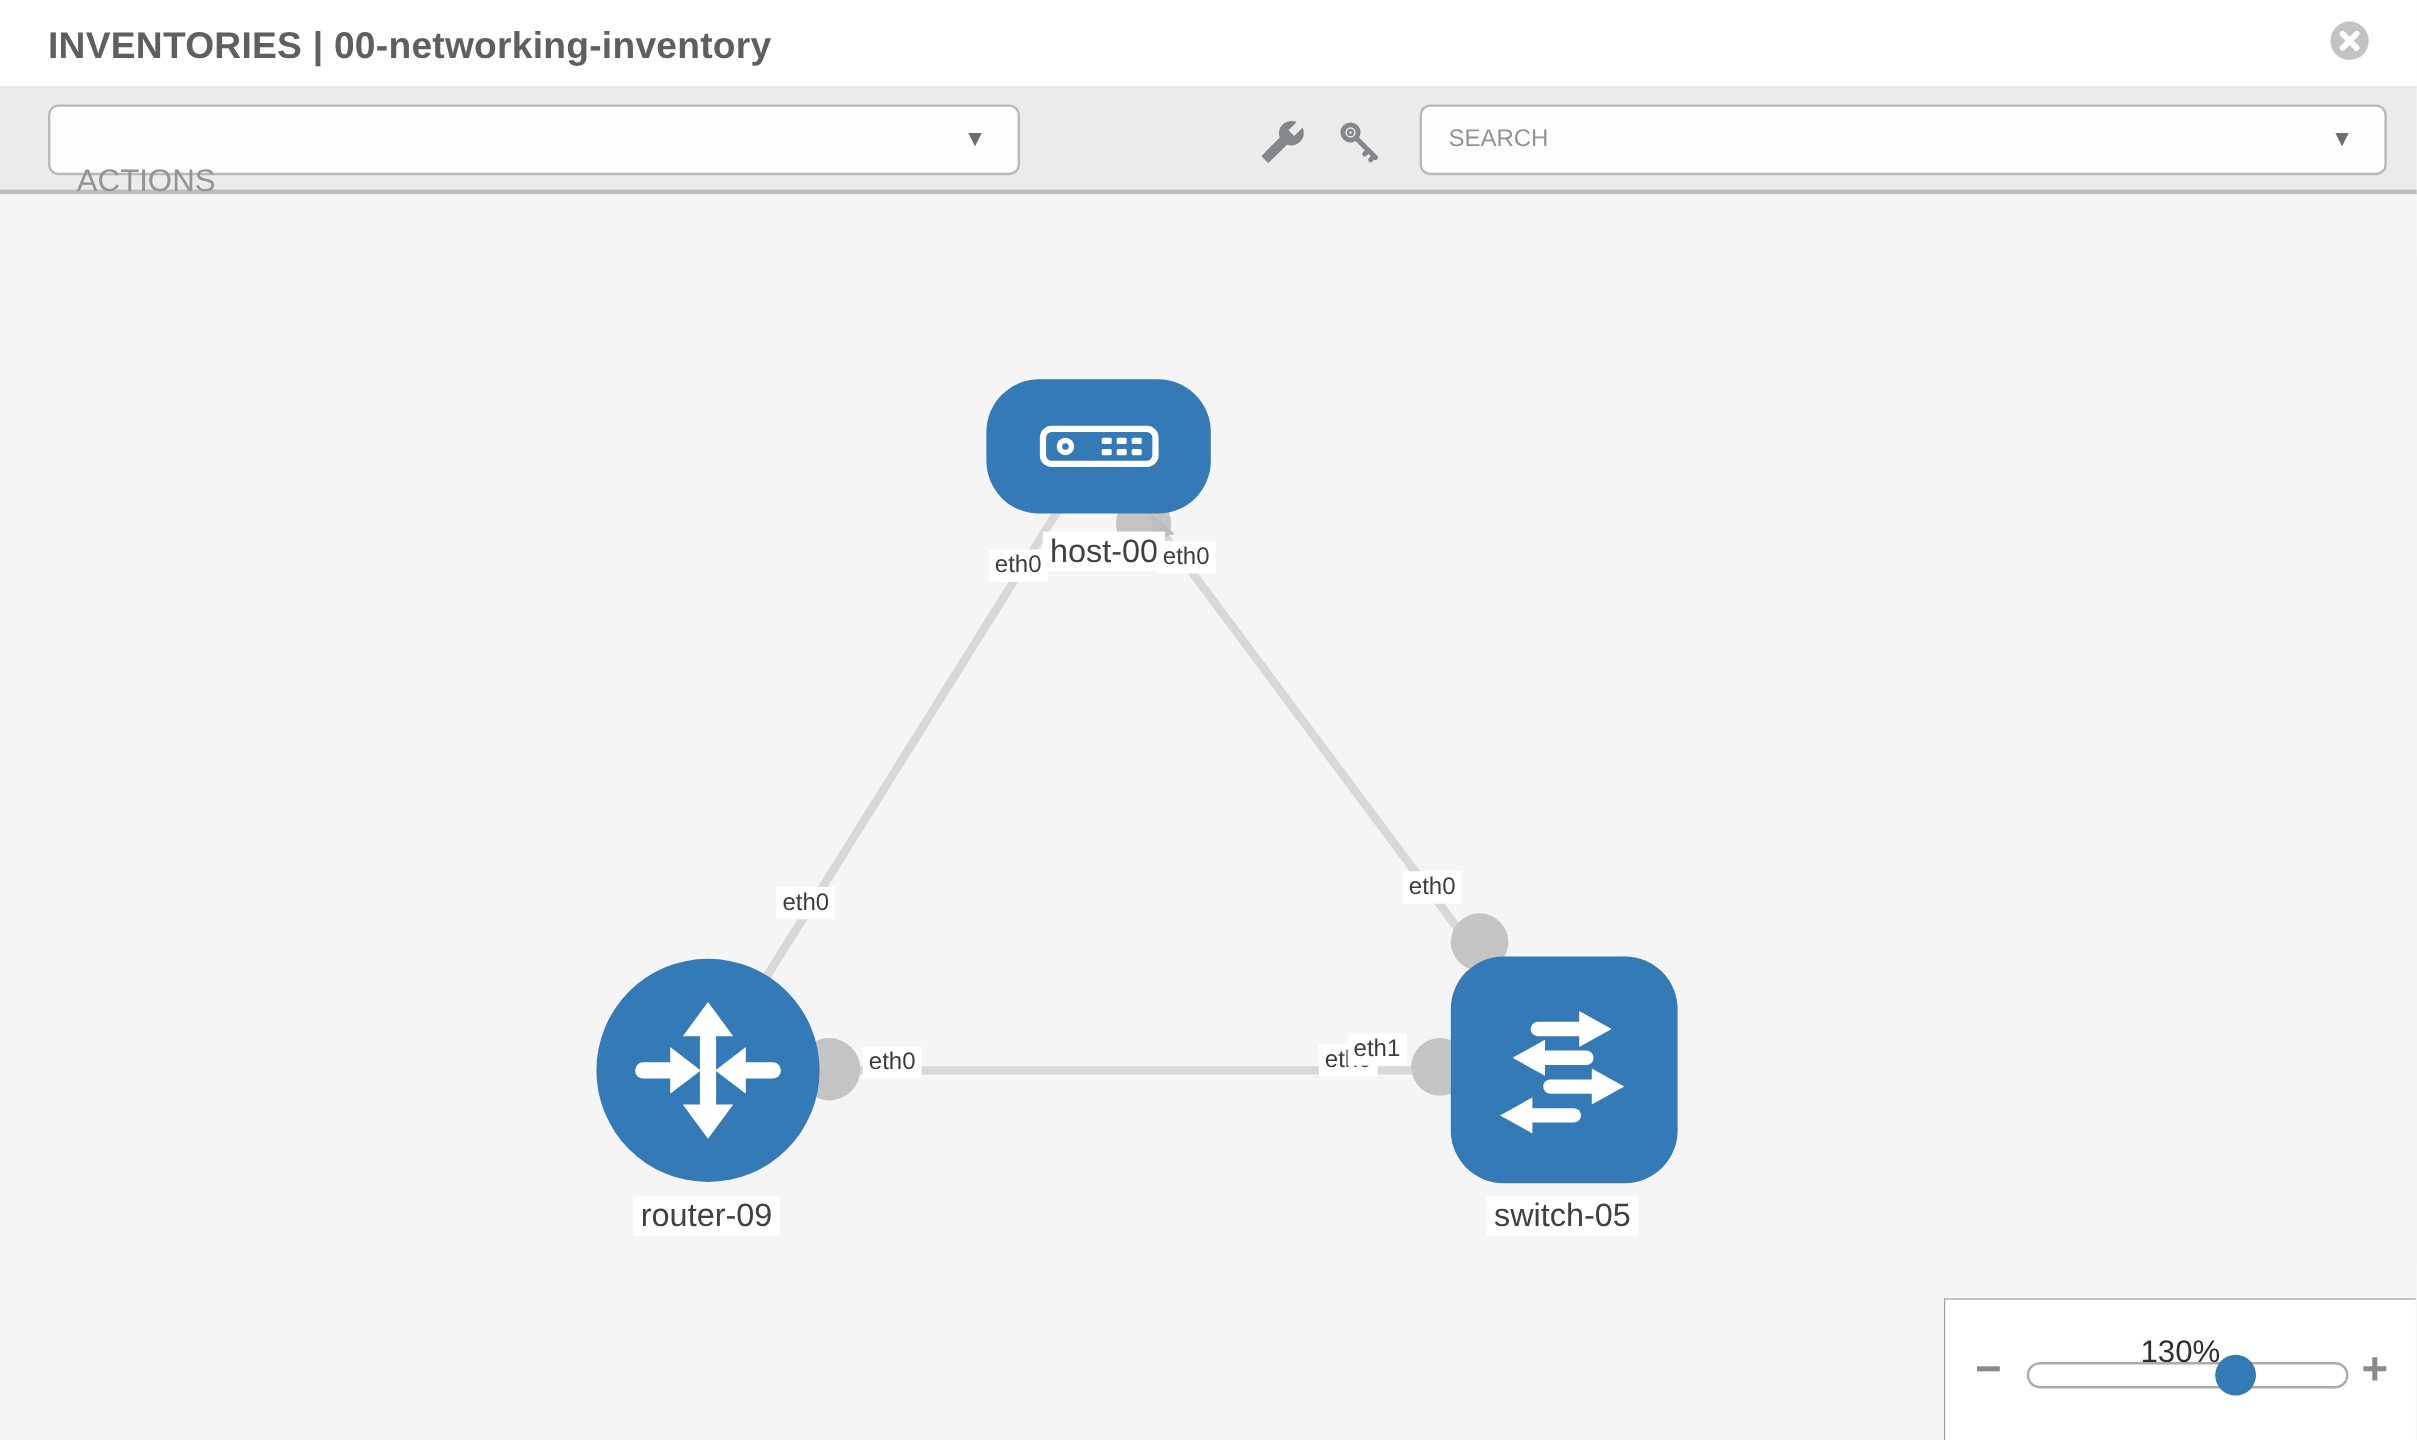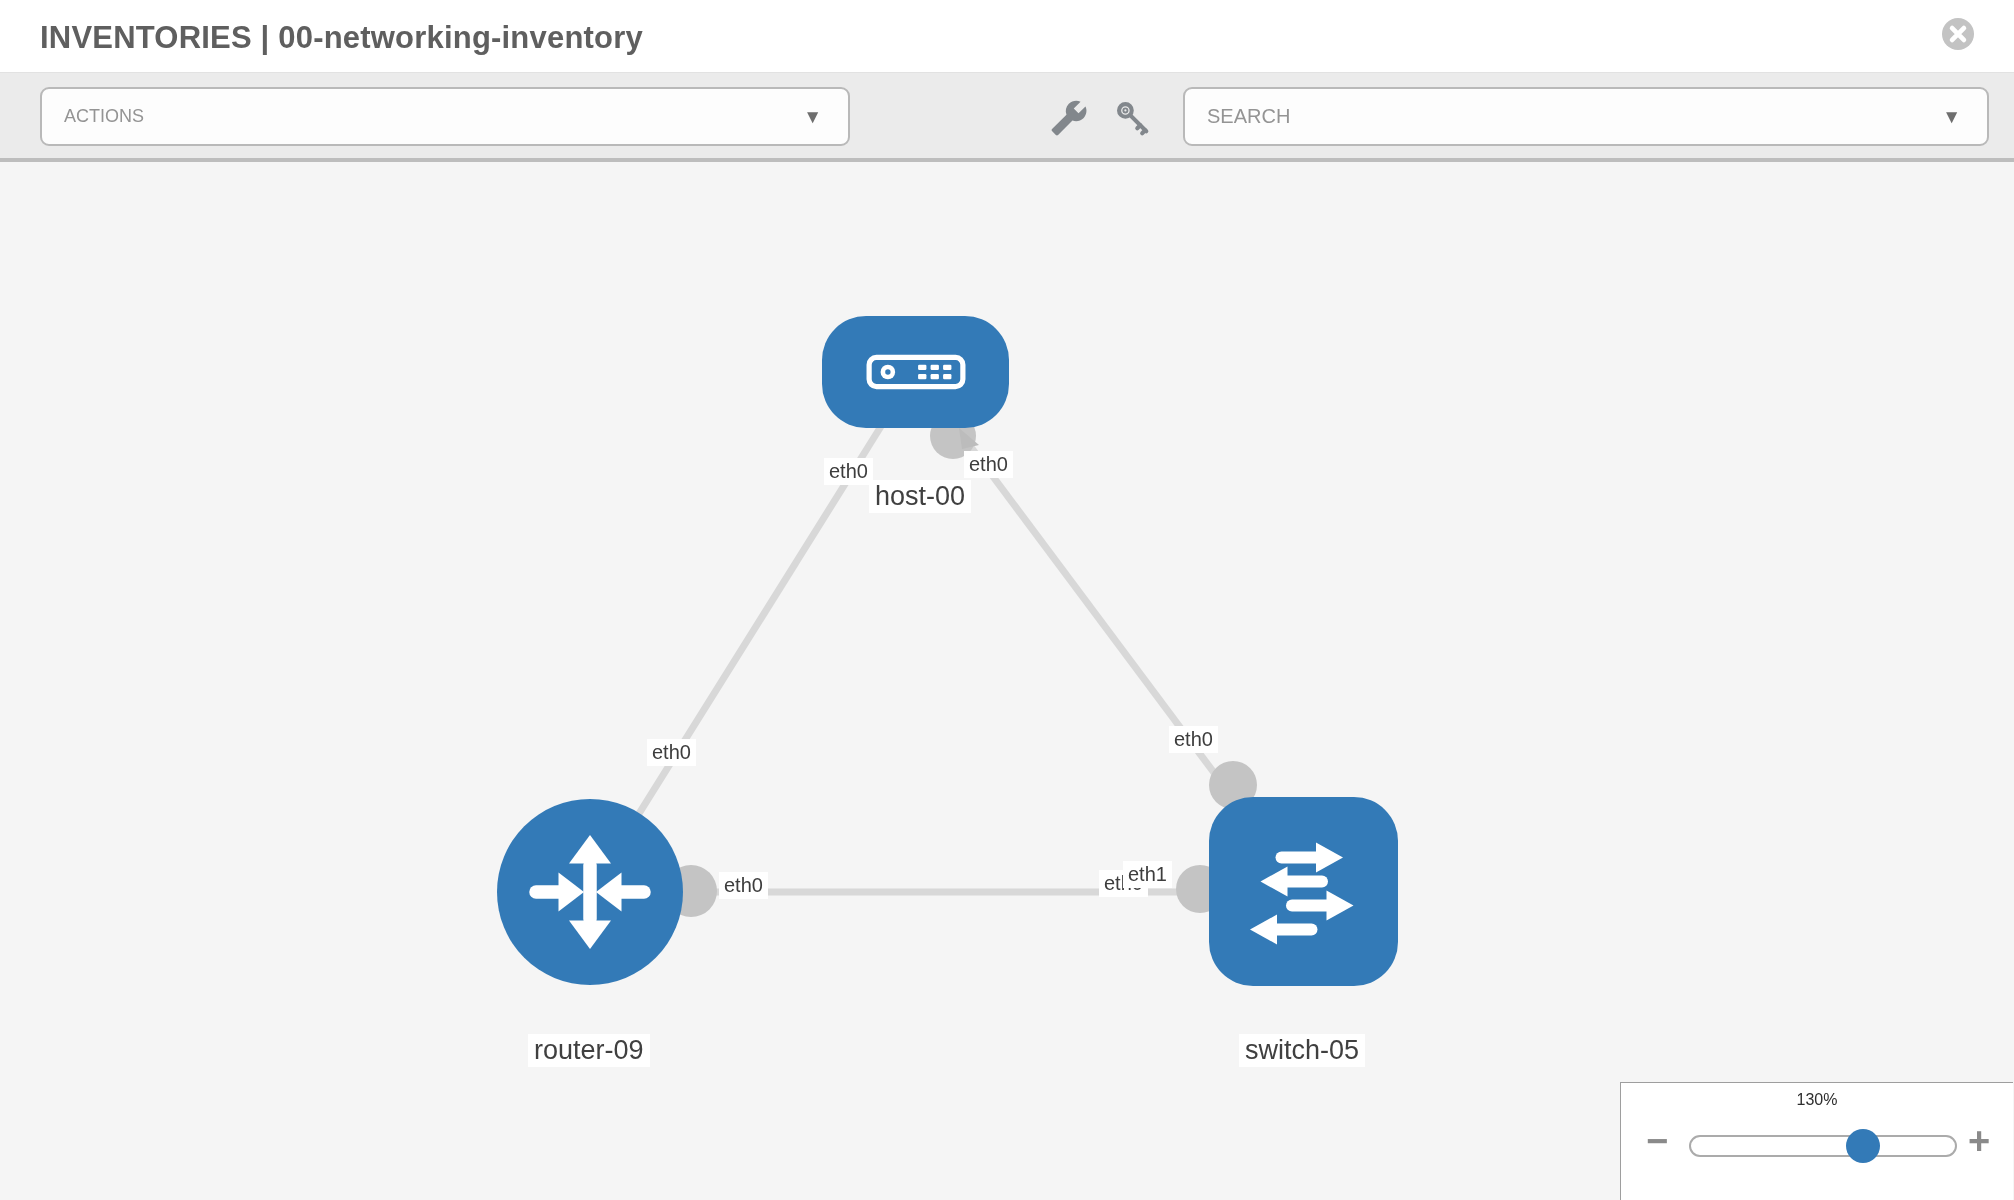--- a/index.html
+++ b/index.html
@@ -21,21 +21,21 @@
   .toolbar{
     position:absolute;top:72px;left:0;width:2014px;height:90px;background:#ebebeb;
     border-top:1px solid #e2e2e2;border-bottom:4px solid #bdbdbd;box-sizing:border-box;
   }
   .combo{
     position:absolute;top:14px;height:59px;background:#fdfdfd;
     border:2px solid #b9b9b9;border-radius:9px;box-sizing:border-box;cursor:pointer;
   }
   .combo-actions{left:40px;width:810px;}
   .combo-search{left:1183px;width:806px;}
-  .combo-text{display:block;line-height:55px;padding-left:22px;font-size:18px;color:#949494;}
+  .combo-text{display:block;line-height:55px;padding-left:22px;font-size:26px;color:#949494;margin-top:34px;}
   .combo-input{
     position:absolute;left:0;top:0;width:100%;height:55px;border:none;outline:none;background:transparent;
     font-family:"Liberation Sans",sans-serif;font-size:20px;color:#555;padding-left:22px;box-sizing:border-box;
   }
   .combo-input::placeholder{color:#949494;opacity:1;}
   .combo-caret{
     position:absolute;right:26px;top:0;line-height:55px;font-size:19px;color:#6e6e6e;pointer-events:none;
   }
   .tool-icon{position:absolute;top:26px;width:38px;height:38px;cursor:pointer;}
   .tool-icon.wrench{left:1050px;}
@@ -46,27 +46,27 @@
   .node{
     position:absolute;background:#337ab7;display:flex;align-items:center;justify-content:center;cursor:pointer;
   }
   .node-host{left:822px;top:154px;width:187px;height:112px;border-radius:44px;}
   .node-router{left:497px;top:637px;width:186px;height:186px;border-radius:50%;}
   .node-switch{left:1209px;top:635px;width:189px;height:189px;border-radius:44px;}
   .chip{
     position:absolute;background:#ffffff;color:#3d3d3d;font-size:20px;
     padding:2px 5px;white-space:nowrap;line-height:1.15;
   }
-  .node-label{font-size:27px;padding:1px 6px;color:#404040;margin-top:37px;}
+  .node-label{font-size:27px;padding:1px 6px;color:#404040;}
   
   .zoom-panel{
     position:absolute;left:1620px;top:1082px;width:393px;height:118px;background:#ffffff;
     border-top:1px solid #9e9e9e;border-left:1px solid #9e9e9e;box-sizing:border-box;
   }
-  .zoom-value{margin-top:8px;text-align:center;font-size:16px;color:#2e2e2e;}
+  .zoom-value{margin-top:28px;text-align:center;font-size:26px;color:#2e2e2e;}
   .zoom-btn{
     position:absolute;top:36px;width:40px;height:44px;line-height:44px;text-align:center;
     font-size:38px;font-weight:700;color:#8a8a8a;cursor:pointer;user-select:none;
   }
   .zoom-out{left:16px;}
   .zoom-in{left:338px;}
   .slider-track{
     position:absolute;left:68px;top:52px;width:268px;height:22px;background:#ffffff;
     border:2px solid #ababab;border-radius:12px;box-sizing:border-box;cursor:pointer;
   }

